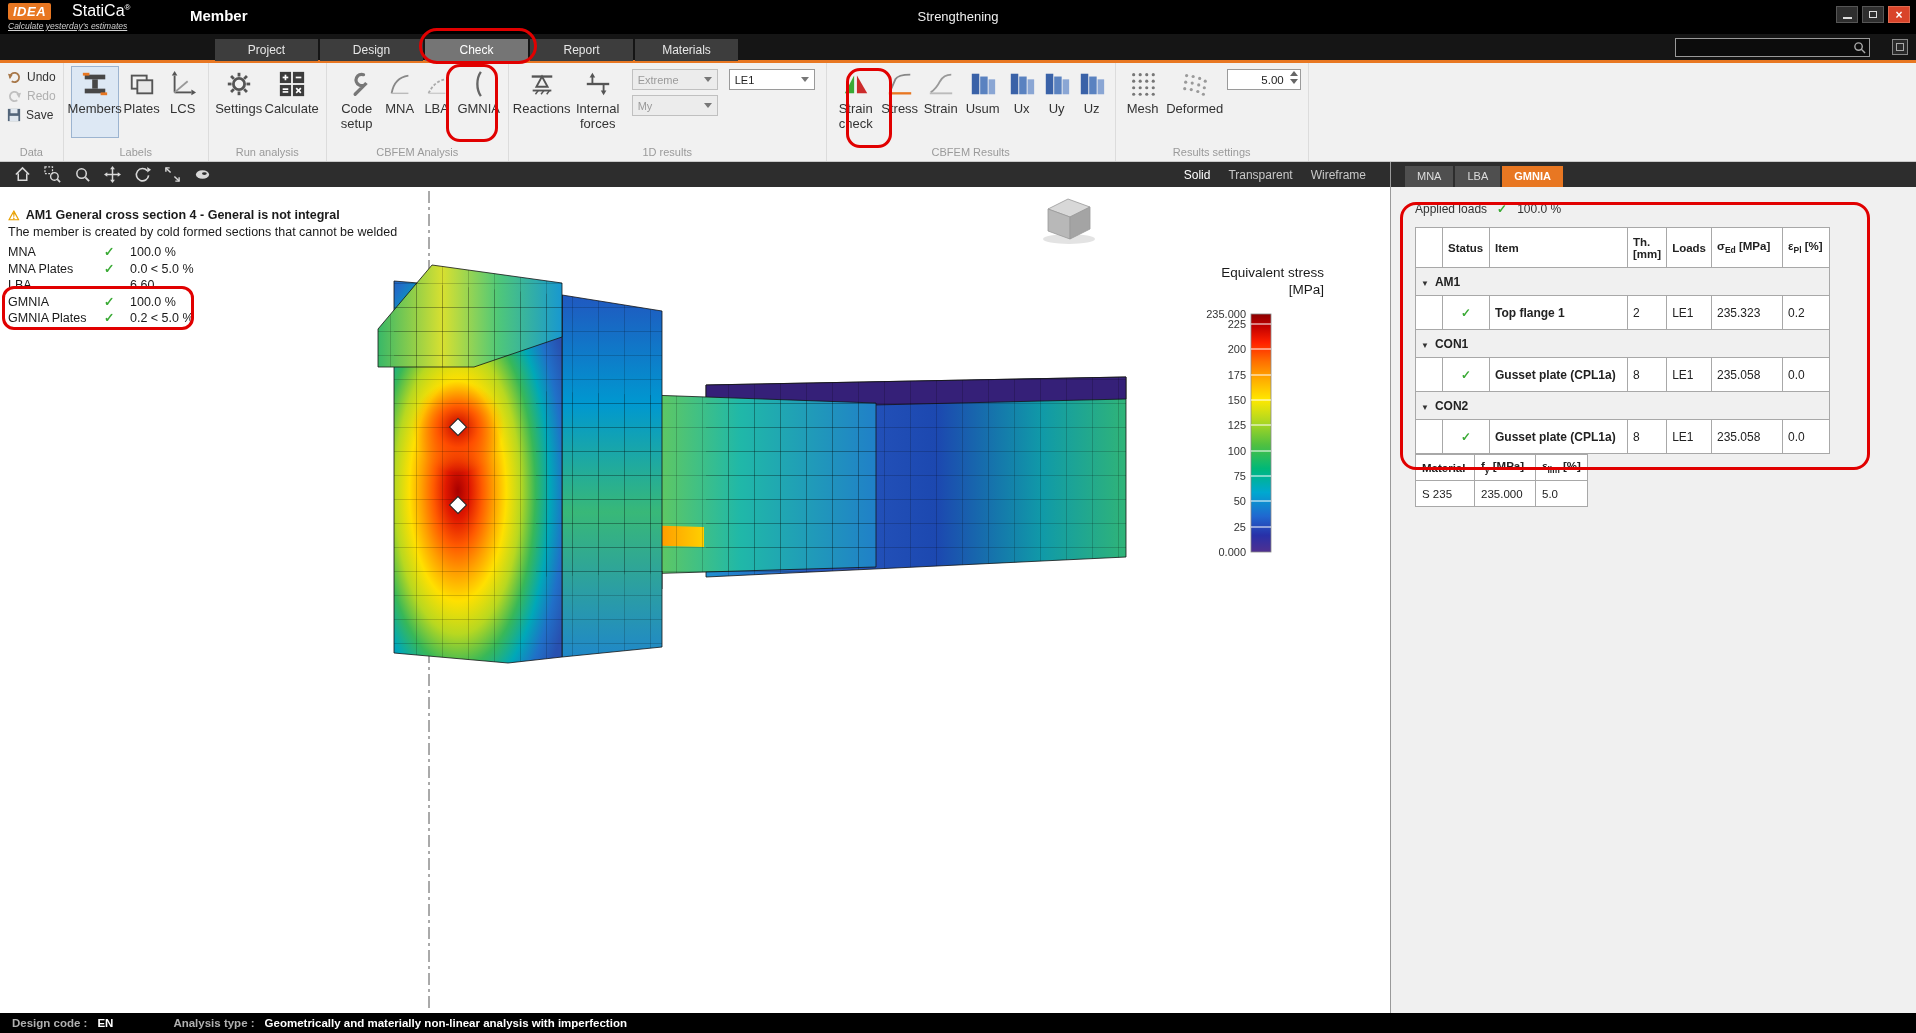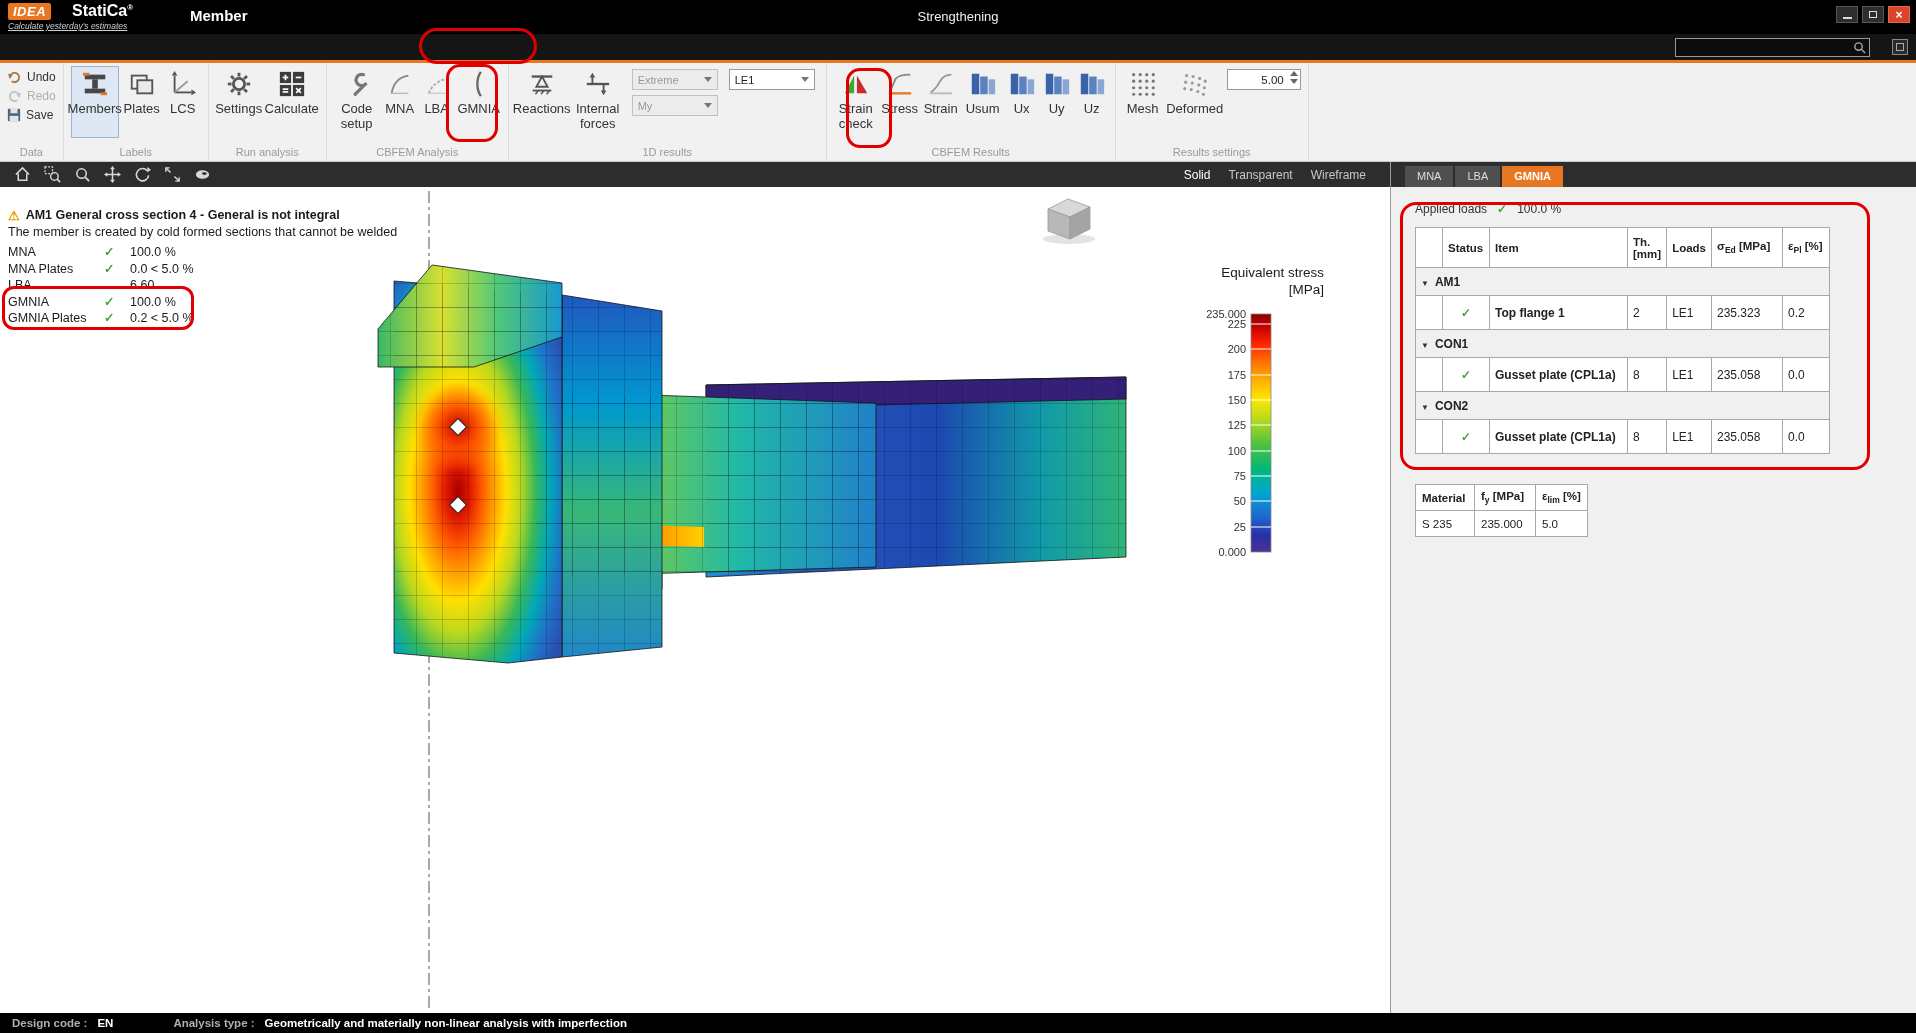--- a/index.html
+++ b/index.html
@@ -4,21 +4,21 @@
 <style>
   *{margin:0;padding:0;box-sizing:border-box}
   html,body{width:1916px;height:1033px;overflow:hidden;font-family:"Liberation Sans",sans-serif;background:#fff;position:relative}
   sub{font-size:8.5px}
 
   
   .titlebar{position:absolute;left:0;top:0;width:1916px;height:34px;background:#000;color:#fff}
   .logo-wrap{position:absolute;left:8px;top:2px}
   .logo-row{display:flex;align-items:center;gap:21px}
   .logo-box{background:#e87722;color:#fff;font-style:italic;font-weight:bold;font-size:13px;padding:1px 5px;border-radius:2px;letter-spacing:.5px}
-  .logo-text{font-weight:bold;font-size:16px}
+  .logo-text{font-weight:normal;font-size:16px}
   .logo-reg{font-size:8px;vertical-align:super}
   .tagline{font-style:italic;font-size:8.5px;color:#cfcfcf;margin-top:1px;text-decoration:underline}
   .app-name{position:absolute;left:190px;top:7px;font-weight:bold;font-size:15px}
   .doc-title{position:absolute;left:50%;top:9px;transform:translateX(-50%);font-size:13px;color:#eee}
   .winbtns{position:absolute;right:6px;top:6px;display:flex;gap:4px}
   .wbtn{width:22px;height:17px;background:#2e2e2e;border:1px solid #555;display:flex;align-items:center;justify-content:center;color:#ddd;font-size:12px;cursor:default}
   .wbtn .minbar{width:9px;height:2px;background:#ddd;margin-top:7px}
   .wbtn .maxsq{width:8px;height:7px;border:1.5px solid #ddd}
   .wbtn.close{background:#d9442a;border-color:#e06a50;color:#fff;font-weight:bold}
 
@@ -80,21 +80,21 @@
   table{border-collapse:collapse;background:#fff}
   .rtable{margin-top:10px;font-size:12px;color:#222}
   .rtable th,.rtable td{border:1px solid #a8a8a8;padding:0 5px;text-align:left;vertical-align:middle}
   .rtable th{font-weight:bold;font-size:11.5px;height:40px;background:#fff}
   .pre{white-space:pre-line}
   .grouprow td{background:#f0f0f0;font-weight:bold;height:28px;border-left:1px solid #a8a8a8;border-right:1px solid #a8a8a8}
   .gtri{font-size:8px;margin-right:6px;color:#333}
   .datarow td{height:34px;background:#fff}
   .datarow .item{font-weight:bold}
   .statuscell{text-align:center !important}
-  .mattable{margin-top:30px;font-size:11.5px;color:#222}
+  .mattable{font-size:11.5px;color:#222}
   .mattable th,.mattable td{border:1px solid #a8a8a8;padding:3px 6px;text-align:left;font-size:11.5px}
   .mattable th{font-weight:bold;height:26px}
   .mattable td{height:26px}
 
   
   .statusbar{position:absolute;left:0;top:1013px;width:1916px;height:20px;background:#000;display:flex;align-items:center;font-size:11.5px;padding-left:12px}
   .sb-label{color:#b0b0b0;font-weight:bold}
   .sb-val{color:#fff;font-weight:bold;margin-left:10px}
   .sb-gap{margin-left:60px}
 
@@ -119,20 +119,27 @@
         <span class="minbar"></span>
       </div>
     <div class="wbtn">
         <span class="maxsq"></span>
       </div>
     <div class="wbtn close">×</div>
   </div>
 </div>
 
 <div class="tabrow">
+  <div class="tabs">
+    <div class="tab">Project</div>
+    <div class="tab">Design</div>
+    <div class="tab active">Check</div>
+    <div class="tab">Report</div>
+    <div class="tab">Materials</div>
+  </div>
   <div class="searchbox">
     <svg width="13" height="13" viewBox="0 0 14 14">
         <circle cx="6" cy="6" r="4" fill="none" stroke="#aaa" stroke-width="1.5"></circle>
         <line x1="9" y1="9" x2="13" y2="13" stroke="#aaa" stroke-width="1.5"></line>
       </svg>
   </div>
   <div class="panel-btn">
       <i></i>
     </div>
 </div>

